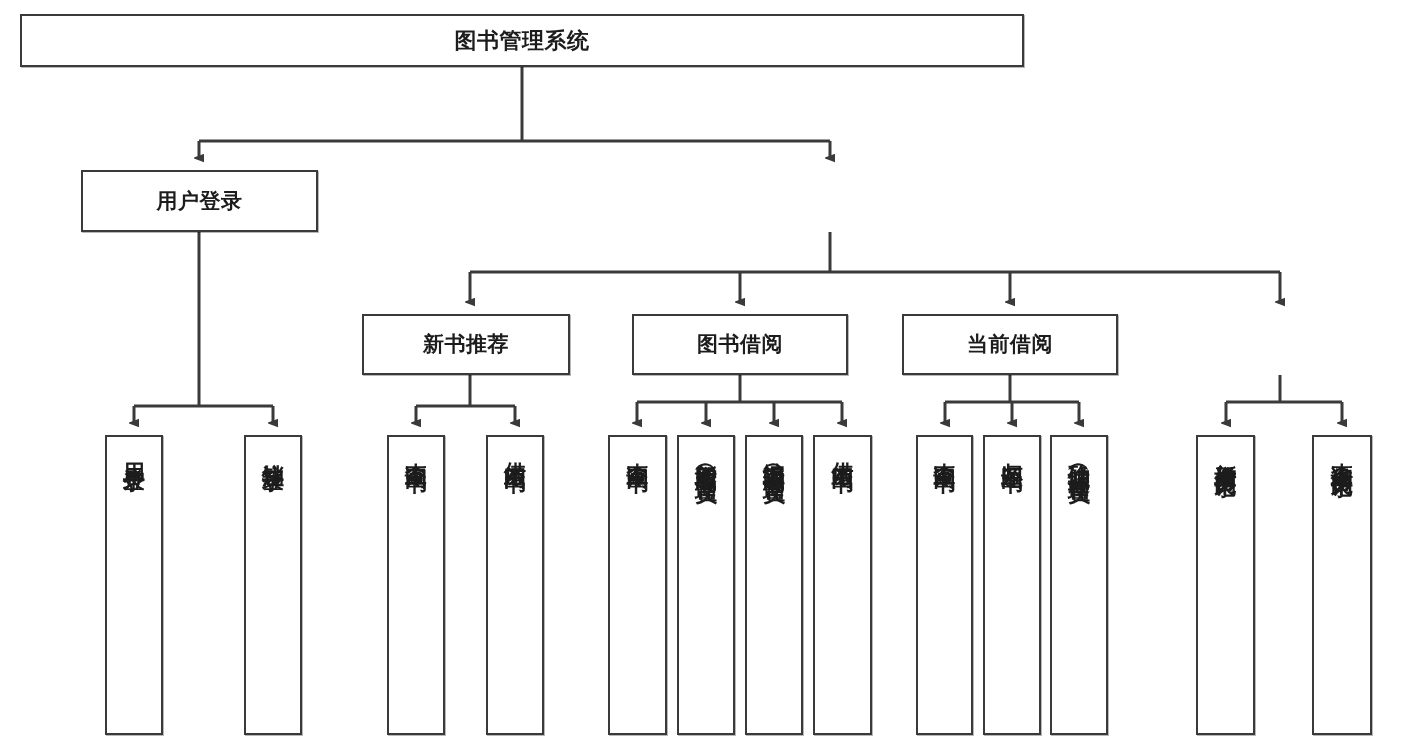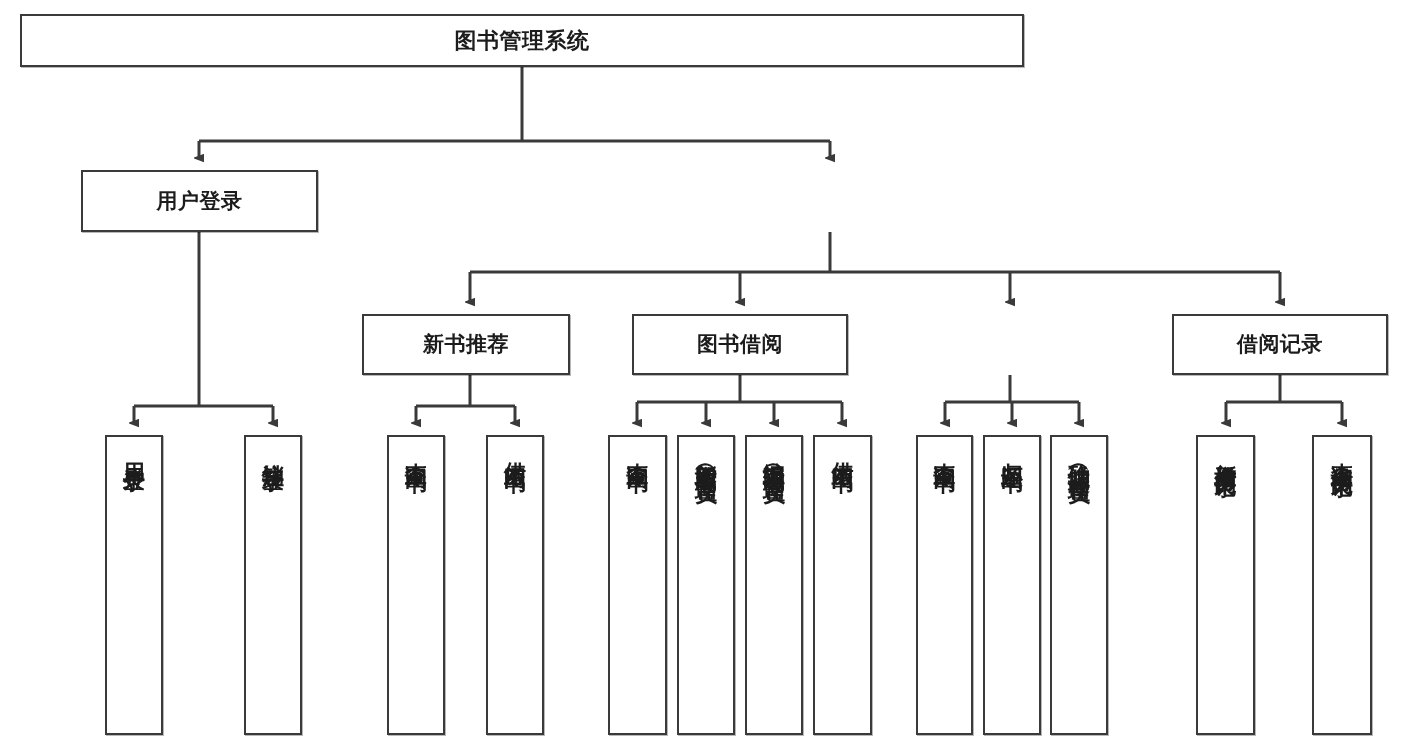--- a/index.html
+++ b/index.html
@@ -132,22 +132,22 @@
   <div class="node horiz" style="left:81px; top:170px; width:237px; height:62px;">
     <span class="lbl">用户登录</span>
   </div>
 
   <div class="node horiz" style="left:362px; top:314px; width:208px; height:61px;">
     <span class="lbl">新书推荐</span>
   </div>
   <div class="node horiz" style="left:632px; top:314px; width:216px; height:61px;">
     <span class="lbl">图书借阅</span>
   </div>
-  <div class="node horiz" style="left:1172px; top:314px; width:216px; height:61px;">
-    <span class="lbl">借阅记录</span>
+  <div class="node horiz" style="left:902px; top:314px; width:216px; height:61px;">
+    <span class="lbl">当前借阅</span>
   </div>
 
   <div class="node vert" style="left:105px; top:435px; width:58px; height:300px;">
     <span class="lbl">用户登录</span>
   </div>
   <div class="node vert" style="left:244px; top:435px; width:58px; height:300px;">
     <span class="lbl">注销登录</span>
   </div>
   <div class="node vert" style="left:387px; top:435px; width:58px; height:300px;">
     <span class="lbl">查询图书</span>

